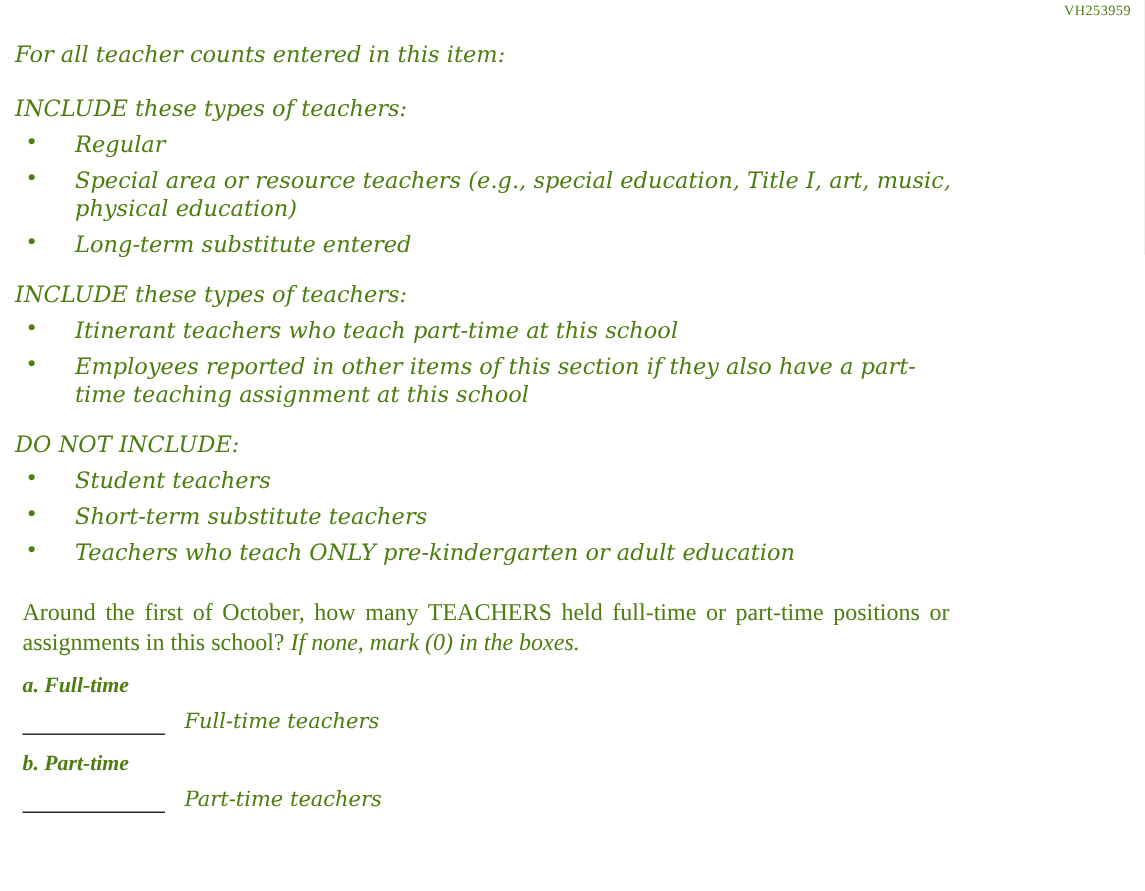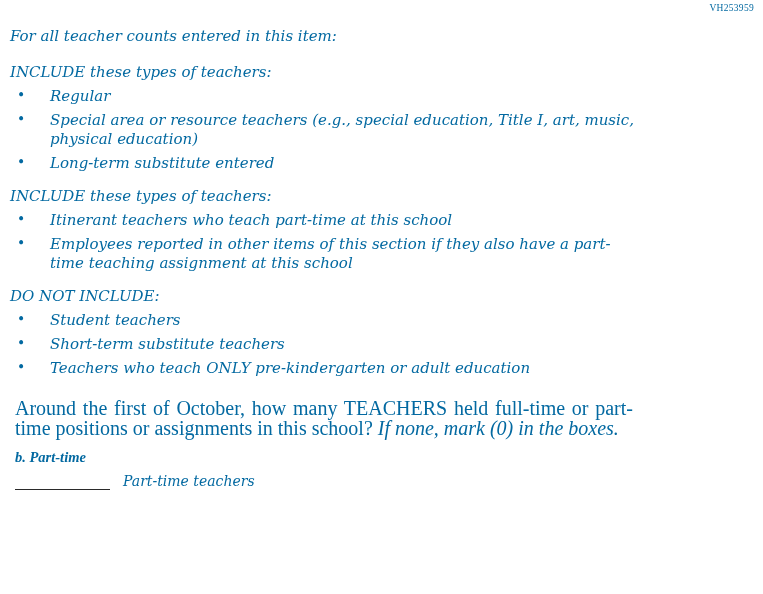--- a/index.html
+++ b/index.html
@@ -1,20 +1,20 @@
 <!DOCTYPE html>
 <html><head>
 <meta charset="utf-8">
 <style>
   html,body { margin:0; padding:0; background:#e8e8e8; }
   .page {
     position:relative;
     width:763px; height:594px;
     background:#ffffff;
-    color:#0369a1;
+    color:#4d7c0f;
     overflow:hidden;
     margin:0 auto;
   }
   .corner-id {
     position:absolute; top:3px; right:9px;
     font:9.5px "Liberation Serif", serif;
     letter-spacing:0.3px;
   }
   .item { position:absolute; top:27px; left:10px; display:flex; }
   .item-number {
@@ -38,21 +38,21 @@
     margin-bottom:5px;
     max-width:585px;
   }
   .bullet-glyph {
     position:absolute; left:7px; top:-1px;
     font-style:normal; font-size:14px;
   }
   .question {
     font-family:"Liberation Serif", serif;
     font-style:normal;
-    font-size:20px; line-height:19.5px;
+    font-size:16px; line-height:19.5px;
     width:618px;
     margin:21px 0 0 5px;
     text-align:justify;
   }
   .question .note { font-style:italic; }
   .part-label {
     font-family:"Liberation Serif", serif;
     font-weight:bold;
     font-size:14.5px; line-height:17px;
     margin:11px 0 0 5px;
@@ -129,20 +129,25 @@
           </li>
           <li>
             <span class="bullet-glyph">•</span>
             <span>Teachers who teach ONLY pre-kindergarten or adult education</span>
           </li>
         </ul>
       </div>
 
       <div class="question"><span>Around the first of October, how many TEACHERS held full-time or part-time positions or assignments in this school?</span> <span class="note">If none, mark (0) in the boxes.</span></div>
 
+      <div class="part-label">a. Full-time</div>
+      <div class="answer-row">
+        <span class="blank"></span>
+        <span>Full-time teachers</span>
+      </div>
 
       <div class="part-label">b. Part-time</div>
       <div class="answer-row">
         <span class="blank"></span>
         <span>Part-time teachers</span>
       </div>
 
     </div>
   </div>
 

